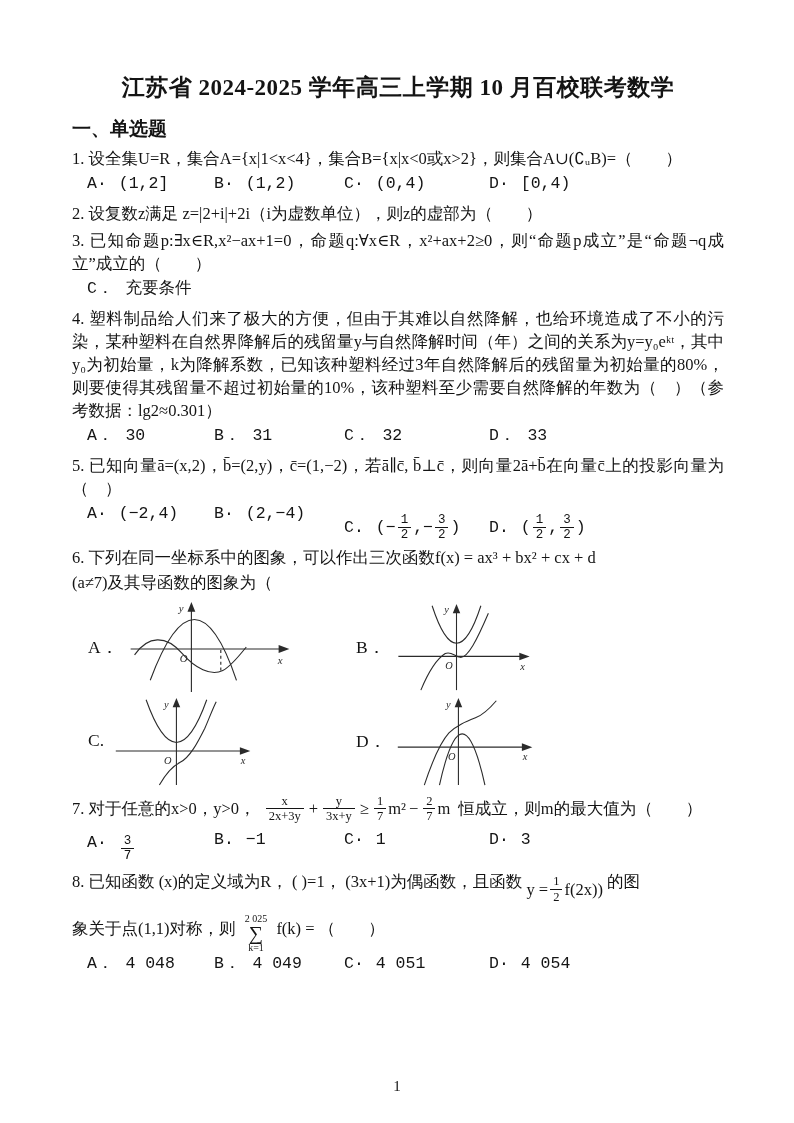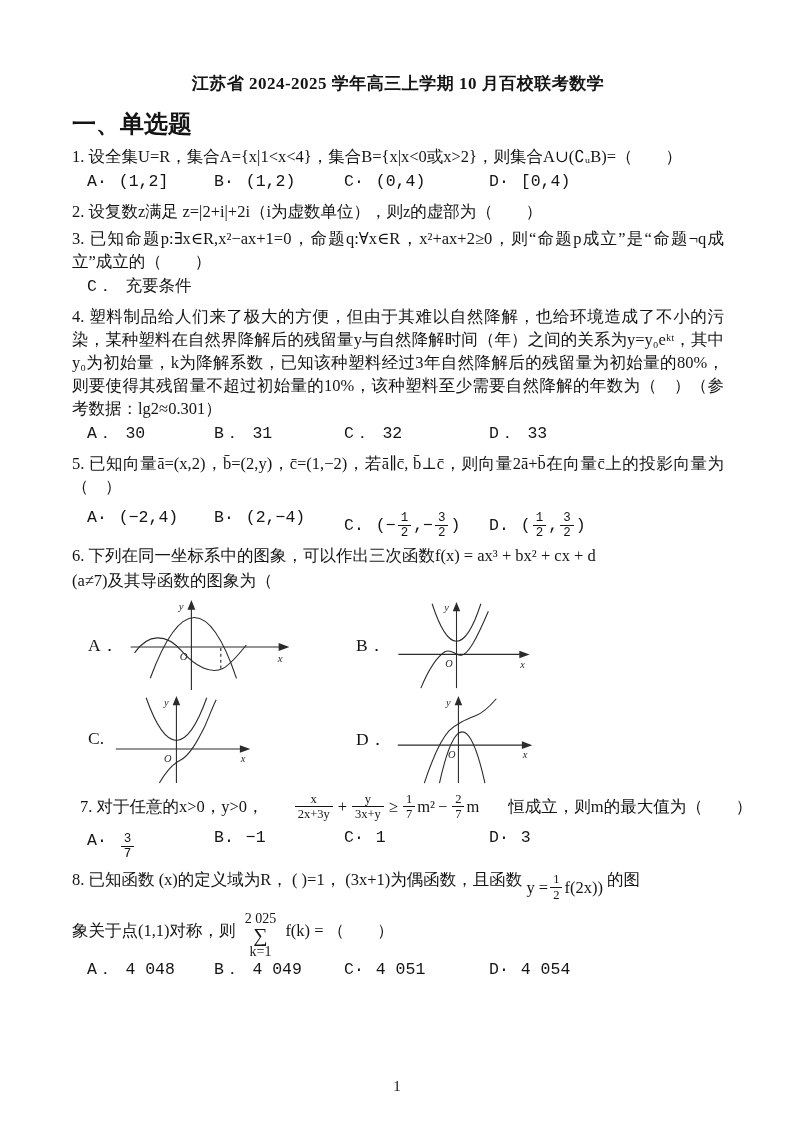--- a/index.html
+++ b/index.html
@@ -4,44 +4,44 @@
 <style>
   html,body{margin:0;padding:0;background:#ffffff;}
   body{
     width:794px;height:1123px;position:relative;overflow:hidden;
     color:#141414;
     font-family:"Liberation Serif","DejaVu Serif","DejaVu Sans",serif;
     font-size:16.5px;
   }
   .page{padding:72px 70px 0 72px;position:relative;}
   .title{
-    font-size:17px;font-weight:700;text-align:center;
+    font-size:23px;font-weight:700;text-align:center;
     margin:0 0 13px 0;letter-spacing:0.5px;white-space:nowrap;
   }
-  .sec{font-size:24px;font-weight:700;margin:0 0 5px 0;}
+  .sec{font-size:19px;font-weight:700;margin:0 0 5px 0;}
   .q{margin:0 0 4px 0;}
   .stem{margin:0 0 2px 0;line-height:23px;text-align:justify;}
   .opts{display:flex;padding-left:15px;margin:1px 0 6px 0;line-height:24px;font-family:Liberation Mono, monospace;}
   .o1{width:127px}.o2{width:130px}.o3{width:145px}.o4{flex:1}
   .oc{width:257px}
   .ol{margin-right:12px;}
   .drop{position:relative;top:11px;}
   .lowered{position:relative;top:7px;}
   
   .frac{display:inline-block;text-align:center;vertical-align:middle;font-size:12.5px;line-height:1.15;margin:0 2px;}
   .frac .fn{display:block;padding:0 3px;border-bottom:1px solid #141414;}
   .frac .fd{display:block;padding:0 3px;}
   .mrow{display:inline-flex;align-items:center;}
-  .q7row{display:flex;align-items:center;line-height:23px;margin:6px 0 4px 8px;gap:21px;}
+  .q7row{display:flex;align-items:center;line-height:23px;margin:6px 0 4px 0;}
   .q7row .txt{white-space:nowrap;}
   .q7formula{display:inline-flex;align-items:center;margin:0 8px;}
   .q7formula .op{margin:0 3px;}
   
   .sum{display:inline-flex;flex-direction:column;align-items:center;vertical-align:middle;line-height:1;margin:0 5px;position:relative;top:3px;}
-  .sum .slim{font-size:14px;font-family:"Liberation Serif",serif;}
+  .sum .slim{font-size:10px;font-family:"Liberation Serif",serif;}
   .sum .sg{font-size:20px;line-height:0.95;}
   
   .graphs{margin:4px 0 8px 4px;}
   .grow{display:flex;align-items:center;}
   .gcell{display:flex;align-items:center;}
   .gcell.left{width:268px;margin-left:12px;}
   .gcell.right{flex:1;}
   .glabel{font-size:17.5px;margin-right:4px;}
   svg.g{display:block;}
   svg.g path,svg.g line{stroke:#2b2b2b;stroke-width:1.15;fill:none;}
@@ -84,21 +84,21 @@
     <div class="opts">
       <span class="opt o1"><span class="ol">A．</span><span>30</span></span>
       <span class="opt o2"><span class="ol">B．</span><span>31</span></span>
       <span class="opt o3"><span class="ol">C．</span><span>32</span></span>
       <span class="opt o4"><span class="ol">D．</span><span>33</span></span>
     </div>
   </div>
 
   <div class="q">
     <p class="stem">5. 已知向量ā=(x,2)，b̄=(2,y)，c̄=(1,−2)，若ā∥c̄, b̄⊥c̄，则向量2ā+b̄在向量c̄上的投影向量为（　）</p>
-    <div class="opts" style="margin-bottom:14px;align-items:flex-end;">
+    <div class="opts" style="margin-bottom:14px;">
       <span class="opt o1"><span class="ol">A·</span><span>(−2,4)</span></span>
       <span class="opt o2"><span class="ol">B·</span><span>(2,−4)</span></span>
       <span class="opt o3 drop">
         <span class="ol">C.</span><span class="mrow">
             <span>(−</span>
             <span class="frac">
               <span class="fn">1</span>
               <span class="fd">2</span>
             </span>
             <span>,−</span>

